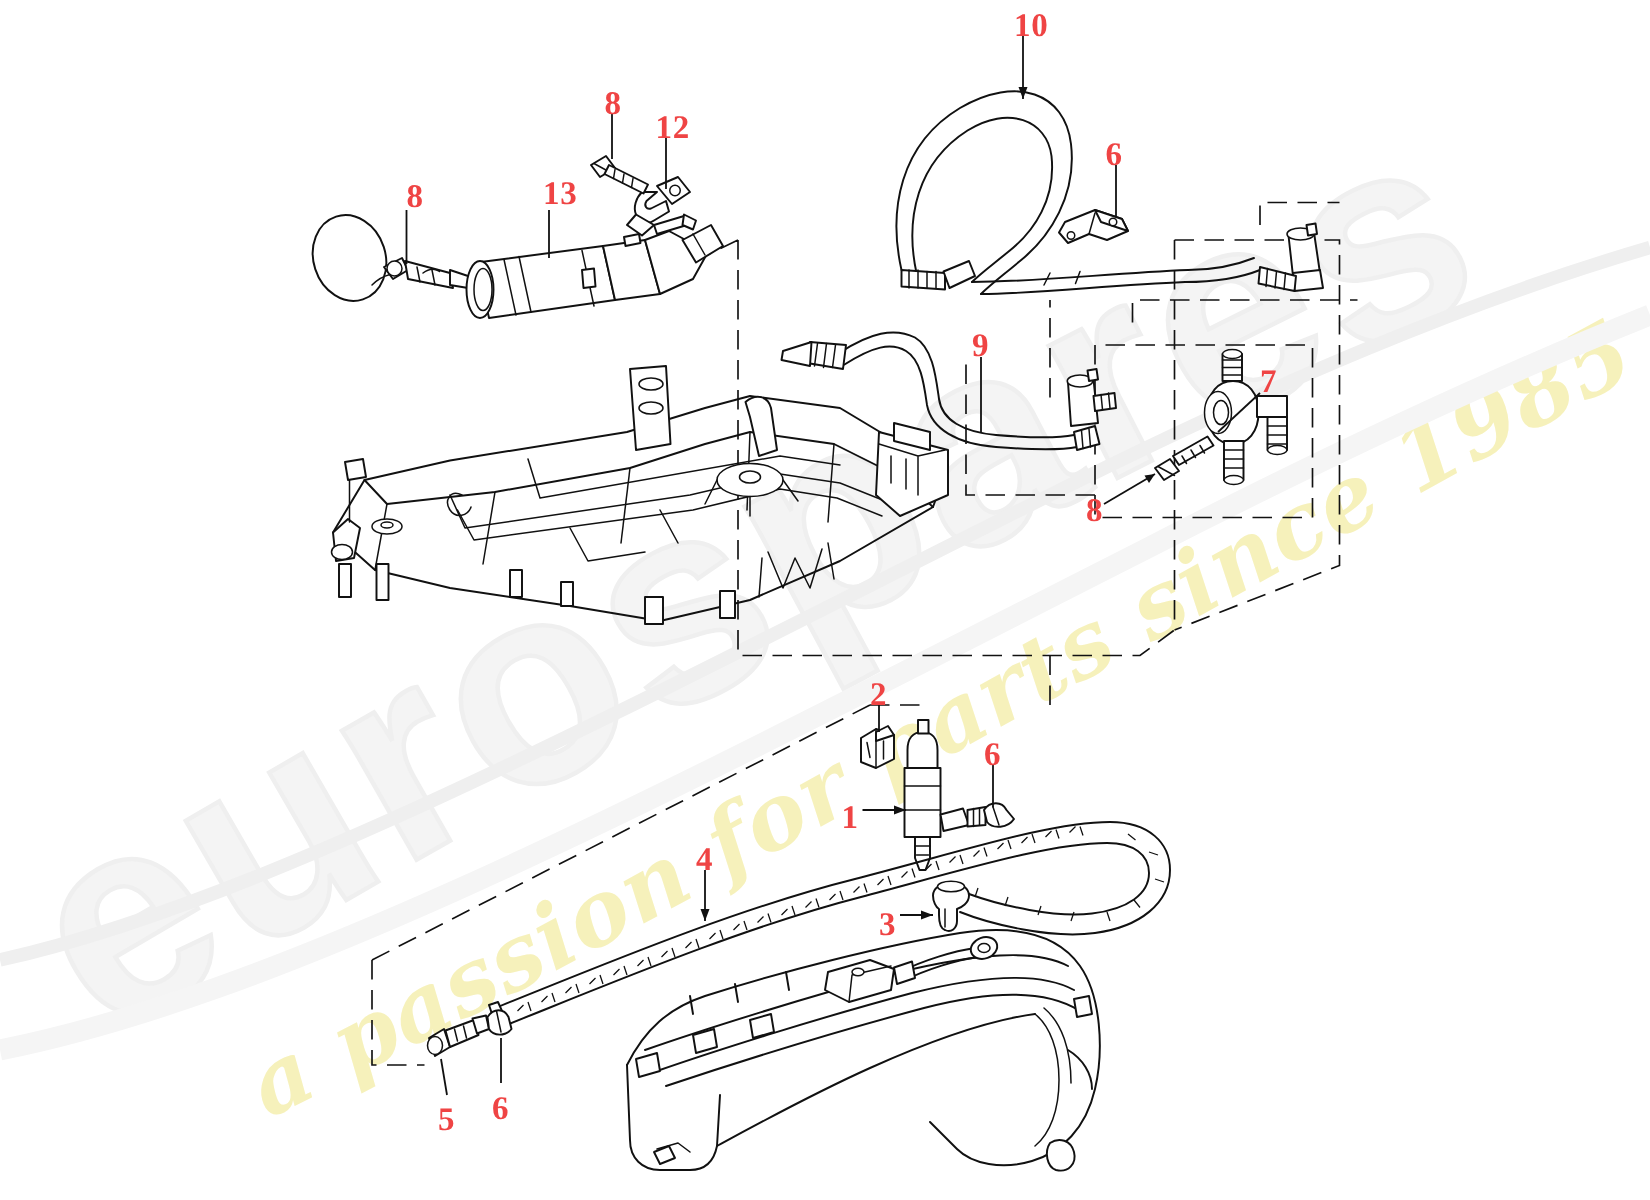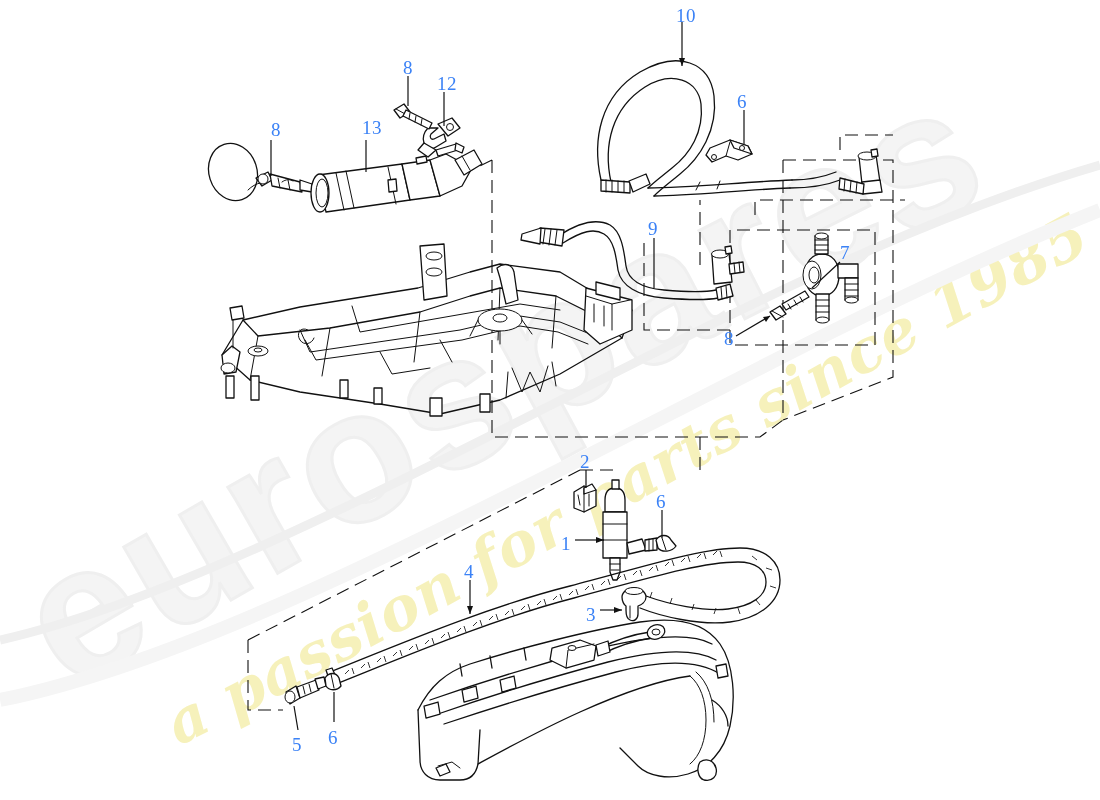--- a/index.html
+++ b/index.html
@@ -8,23 +8,23 @@
     font-family:"Liberation Serif", serif;
     width:1100px;height:800px;overflow:hidden;position:relative;
   }
   #stage{position:relative;width:1100px;height:800px;background:#ffffff;overflow:hidden;}
   #stage svg{position:absolute;left:0;top:0;}
   .layer{position:absolute;left:0;top:0;width:1100px;height:800px;}
   
   .callout{
     position:absolute;
     font-family:"Liberation Serif", serif;
-    font-size:19px;
-    font-weight:400;
-    color:#3b82f6;
+    font-size:22px;
+    font-weight:700;
+    color:#ef4444;
     line-height:1;
     letter-spacing:0.5px;
     -webkit-user-select:none;user-select:none;
   }
 </style>
 </head>
 <body>
 
 <div id="stage">
 

